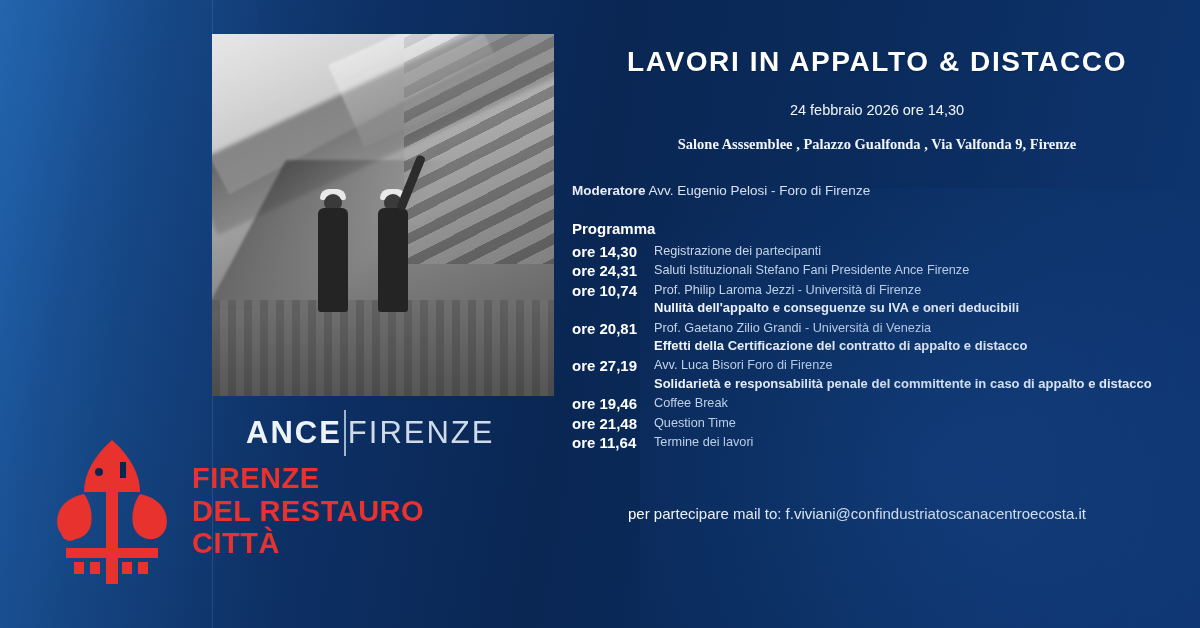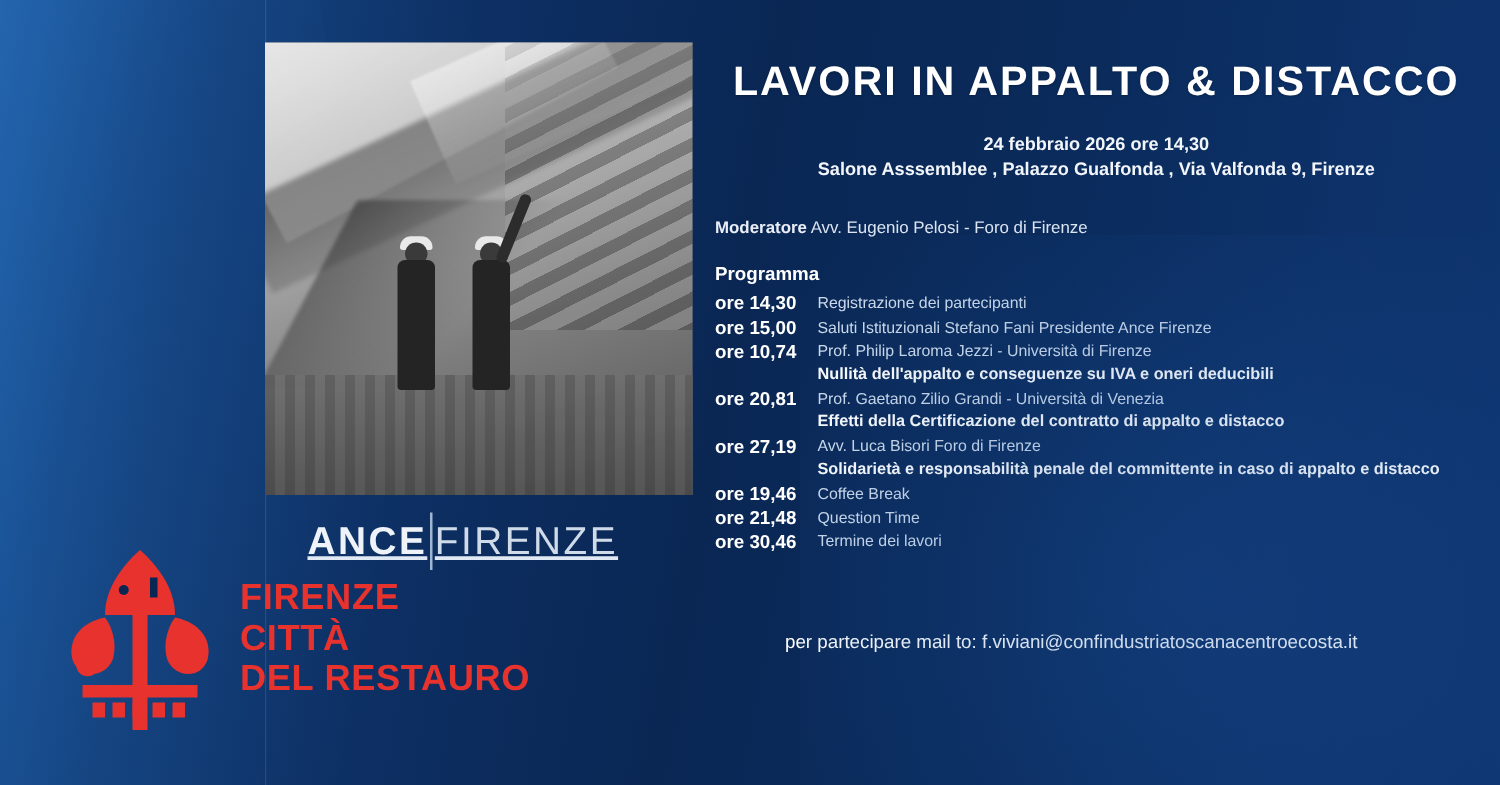--- a/index.html
+++ b/index.html
@@ -182,21 +182,20 @@
   }
 
   .ance {
     position: absolute;
     left: 246px;
     top: 410px;
     display: flex;
     align-items: center;
     gap: 2px;
     color: #dfe8f3;
-    text-decoration: underline;
   }
   .ance .ance-word {
     font-size: 31px;
     font-weight: bold;
     letter-spacing: 2px;
     color: #eef3f9;
   }
   .ance .bar {
     width: 2px;
     height: 46px;
@@ -235,40 +234,41 @@
     position: absolute;
     left: 568px;
     top: 0;
     width: 618px;
     height: 628px;
     color: #ffffff;
   }
   .title {
     margin-top: 44px;
     text-align: center;
-    font-size: 33px;
+    font-size: 28px;
     font-weight: bold;
     letter-spacing: 1.6px;
     line-height: 1.28;
     color: #ffffff;
     text-shadow: 0 1px 2px rgba(0,0,0,0.25);
   }
   .when {
     margin-top: 22px;
     text-align: center;
     font-size: 14.5px;
-    font-weight: bold;
+    font-weight: normal;
     color: #f2f6fb;
   }
   .where {
-    margin-top: 4px;
+    margin-top: 18px;
     text-align: center;
     font-size: 14.5px;
     font-weight: bold;
     color: #f2f6fb;
+    font-family: Liberation Serif, serif;
   }
   .moderator {
     margin-top: 30px;
     padding-left: 4px;
     font-size: 13.5px;
     color: #e9eef6;
   }
   .moderator b { font-weight: bold; }
   .moderator .mod-name { color: #dbe5f1; }
 
@@ -369,22 +369,22 @@
           <circle cx="20" cy="96" r="9"></circle>
         </g>
         <g fill="#0a2754">
           <circle cx="49" cy="36" r="4"></circle>
           <rect x="70" y="26" width="6" height="16"></rect>
         </g>
       </svg>
     </div>
     <div class="mark-text">
       <div>FIRENZE</div>
+      <div>DEL RESTAURO</div>
       <div>CITTÀ</div>
-      <div>DEL RESTAURO</div>
     </div>
   </div>
 
   <div class="right">
 
     <div class="title">
       <div>LAVORI IN APPALTO &amp; DISTACCO</div>
     </div>
 
     <div class="when">24 febbraio 2026 ore 14,30</div>
@@ -400,21 +400,21 @@
     <div class="schedule">
 
       <div class="row">
         <div class="time">ore 14,30</div>
         <div class="body">
           <div class="speaker">Registrazione dei partecipanti</div>
         </div>
       </div>
 
       <div class="row">
-        <div class="time">ore 15,00</div>
+        <div class="time">ore 24,31</div>
         <div class="body">
           <div class="speaker">Saluti Istituzionali  Stefano Fani Presidente Ance Firenze</div>
         </div>
       </div>
 
       <div class="row">
         <div class="time">ore 10,74</div>
         <div class="body">
           <div class="speaker">Prof. Philip Laroma Jezzi - Università di Firenze</div>
           <div class="topic">Nullità dell'appalto e conseguenze su IVA e oneri deducibili</div>
@@ -445,21 +445,21 @@
       </div>
 
       <div class="row">
         <div class="time">ore 21,48</div>
         <div class="body">
           <div class="speaker">Question Time</div>
         </div>
       </div>
 
       <div class="row">
-        <div class="time">ore 30,46</div>
+        <div class="time">ore 11,64</div>
         <div class="body">
           <div class="speaker">Termine dei lavori</div>
         </div>
       </div>
 
     </div>
 
     <div class="mailto">per partecipare mail to: f.viviani@confindustriatoscanacentroecosta.it</div>
 
   </div>

